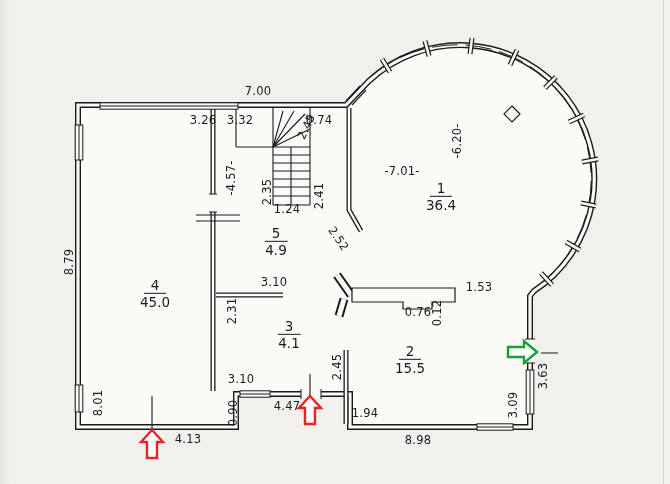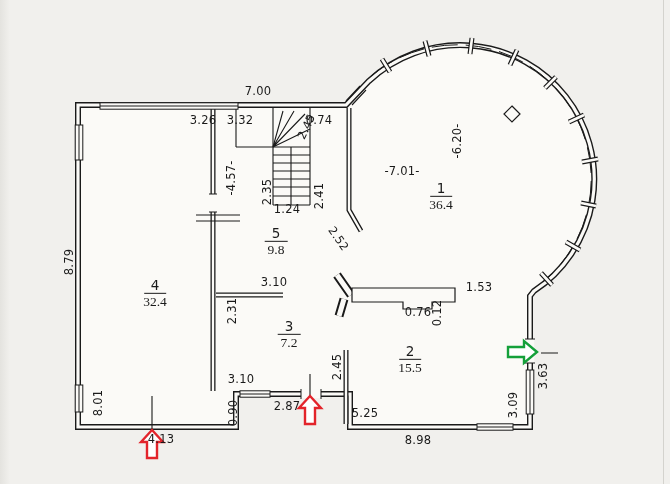--- a/index.html
+++ b/index.html
@@ -21,21 +21,21 @@
   .dim.rm65{transform:translate(-50%,-50%) rotate(-65deg);}
   .dim.rp55{transform:translate(-50%,-50%) rotate(55deg);}
   .room{
     position:absolute;transform:translate(-50%,-50%);
     text-align:center;line-height:1.05;
   }
   .room .num{
     display:inline-block;border-bottom:1.4px solid #1a1a1a;
     padding:0 7px 1px;font-size:13.5px;
   }
-  .room .area{font-size:13.5px;margin-top:1px;font-family:Liberation Serif, serif;}
+  .room .area{font-size:13.5px;margin-top:1px;}
 </style>
 </head>
 <body>
 
 <div id="plan">
 
   <div class="edge-l"></div>
   <div class="edge-r"></div>
 
   <svg width="670" height="484" viewBox="0 0 670 484">
@@ -131,44 +131,44 @@
   <div class="dim r90" style="left:458px;top:141px">-6.20-</div>
   <div class="dim" style="left:402px;top:172px">-7.01-</div>
   <div class="dim rp55" style="left:338px;top:239px">2.52</div>
   <div class="dim r90" style="left:70px;top:262px">8.79</div>
   <div class="dim" style="left:274px;top:283px">3.10</div>
   <div class="dim r90" style="left:233px;top:311px">2.31</div>
   <div class="dim" style="left:241px;top:380px">3.10</div>
   <div class="dim r90" style="left:338px;top:367px">2.45</div>
   <div class="dim r90" style="left:99px;top:403px">8.01</div>
   <div class="dim r90" style="left:234px;top:413px">0.90</div>
-  <div class="dim" style="left:287px;top:407px">2.87</div>
-  <div class="dim" style="left:161px;top:440px">4.13</div>
-  <div class="dim" style="left:365px;top:414px">5.25</div>
+  <div class="dim" style="left:287px;top:407px">4.47</div>
+  <div class="dim" style="left:188px;top:440px">4.13</div>
+  <div class="dim" style="left:365px;top:414px">1.94</div>
   <div class="dim" style="left:418px;top:441px">8.98</div>
   <div class="dim" style="left:418px;top:313px">0.76</div>
   <div class="dim r90" style="left:438px;top:313px">0.12</div>
   <div class="dim" style="left:479px;top:288px">1.53</div>
   <div class="dim r90" style="left:544px;top:376px">3.63</div>
   <div class="dim r90" style="left:514px;top:405px">3.09</div>
 
   <div class="room" style="left:441px;top:196px">
     <div class="num">1</div>
     <div class="area">36.4</div>
   </div>
   <div class="room" style="left:410px;top:359px">
     <div class="num">2</div>
     <div class="area">15.5</div>
   </div>
   <div class="room" style="left:289px;top:334px">
     <div class="num">3</div>
-    <div class="area">7.2</div>
+    <div class="area">4.1</div>
   </div>
   <div class="room" style="left:155px;top:293px">
     <div class="num">4</div>
-    <div class="area">32.4</div>
+    <div class="area">45.0</div>
   </div>
   <div class="room" style="left:276px;top:241px">
     <div class="num">5</div>
-    <div class="area">9.8</div>
+    <div class="area">4.9</div>
   </div>
 
 </div>
 
 </body></html>

